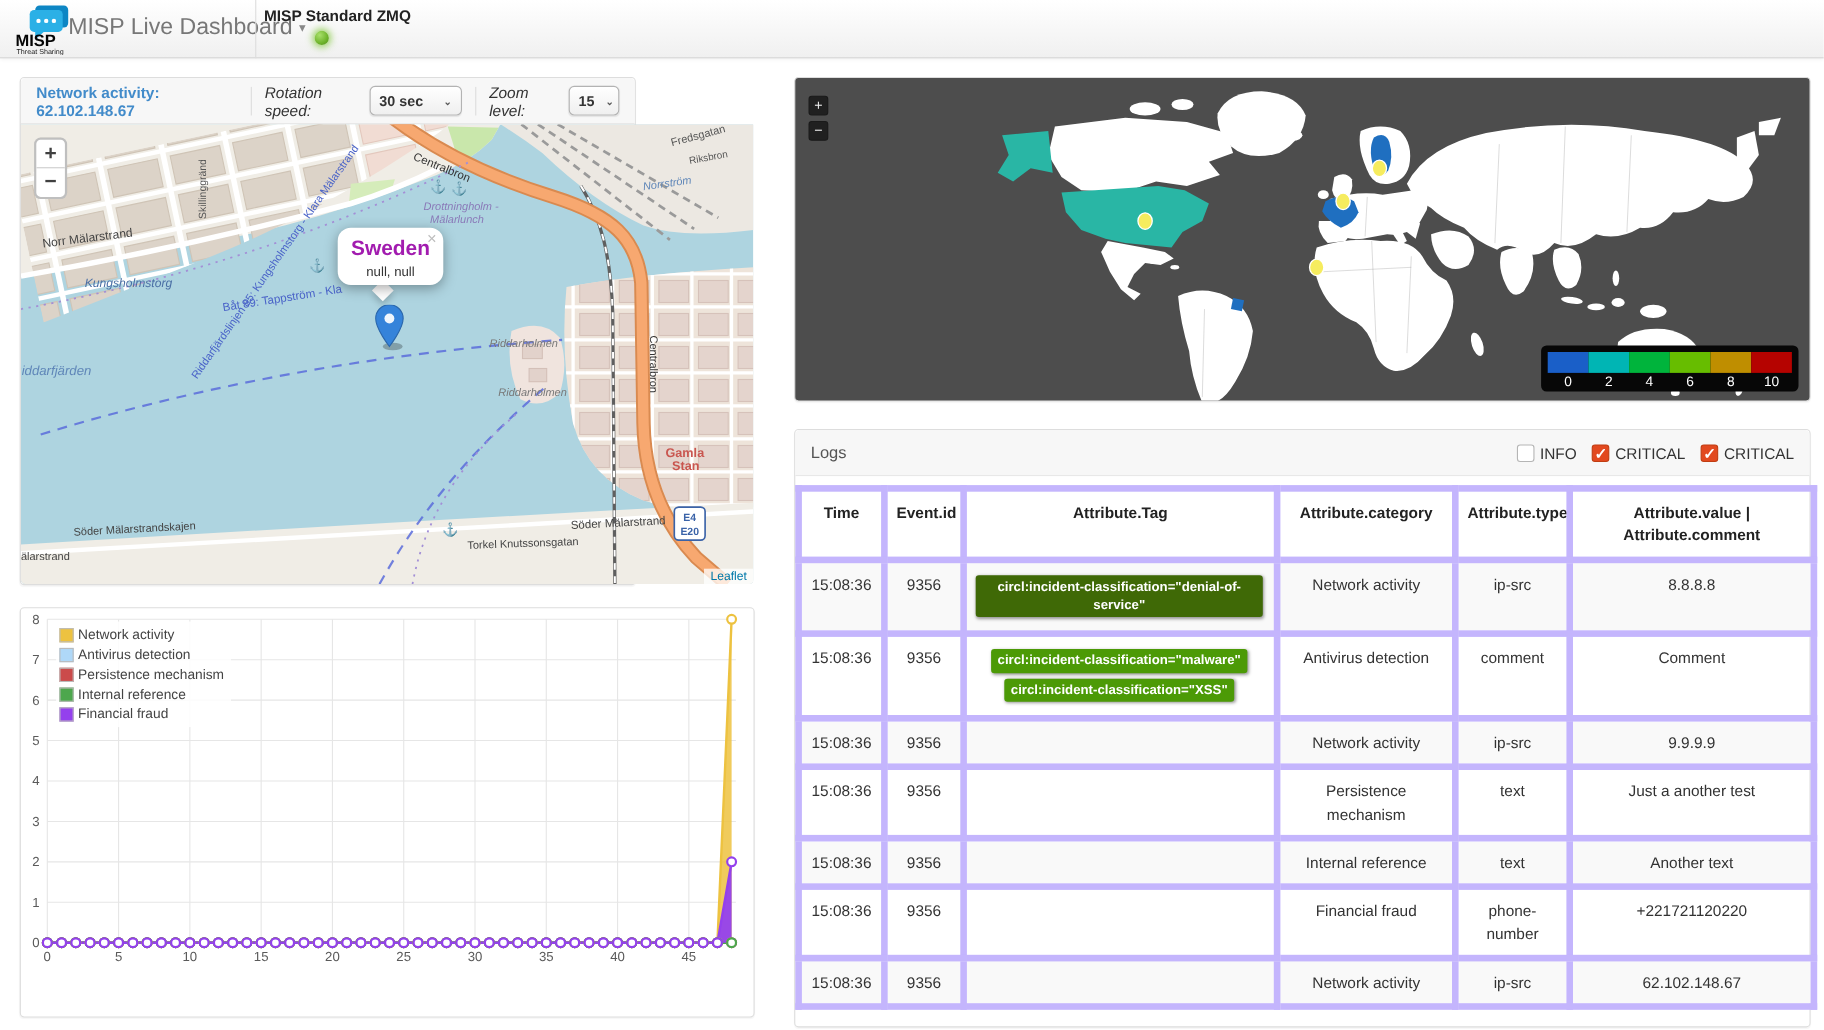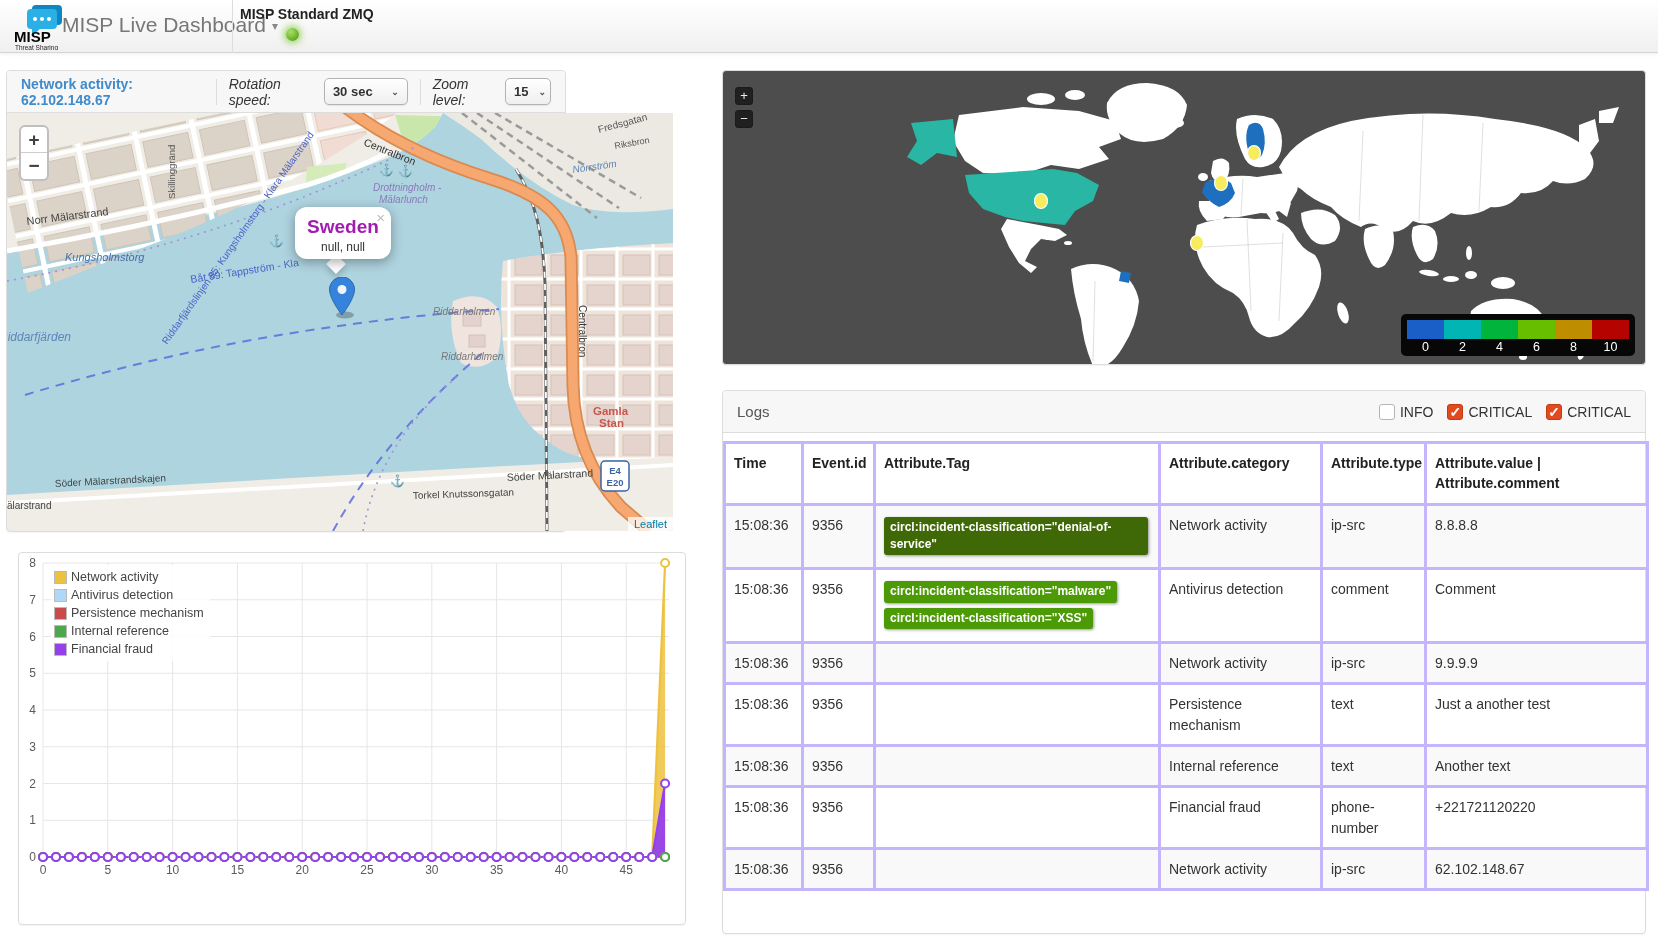--- a/index.html
+++ b/index.html
@@ -20,21 +20,21 @@
               background:radial-gradient(circle at 35% 30%,#a8e06a,#6db32a 60%,#4e8c17);
               box-shadow:0 0 7px 2px rgba(130,200,60,.8)}
 
   
   .panel{position:absolute;background:#fff;border:1px solid #ddd;border-radius:4px;
          box-shadow:0 1px 1px rgba(0,0,0,.04)}
   .panel-h{height:42px;background:#f7f7f7;border-bottom:1px solid #ddd;
            border-radius:4px 4px 0 0;display:flex;align-items:center;padding:0 14px}
 
   
-  #map-panel{left:6px;top:70px;width:560px;height:462px}
+  #map-panel{left:18px;top:70px;width:560px;height:462px}
   .map-title{color:#428bca;font-weight:bold;font-size:14px}
   .hsep{height:26px;border-left:1px solid #ddd;margin:0 12px}
   .ctl-label{font-style:italic;font-weight:normal;font-size:14px;color:#333;margin-right:8px}
   .sel{display:inline-flex;align-items:center;justify-content:space-between;
        background:linear-gradient(#fff,#efefef);border:1px solid #b3b3b3;border-radius:5px;
        height:27px;padding:0 8px;font-size:13px;font-weight:bold;color:#333;cursor:pointer;
        box-shadow:0 1px 1px rgba(0,0,0,.08)}
   .sel .chev{font-size:9px;color:#555;margin-left:10px}
   #map-body{position:relative;width:666px;height:418px;overflow:hidden;border-radius:0 0 4px 4px}
   #osm{position:absolute;left:0;top:0}
@@ -83,21 +83,21 @@
   #logs-panel{left:722px;top:390px;width:924px;height:544px}
   #logs-header{justify-content:space-between}
   .logs-title{font-size:15px;color:#555}
   .filters{display:flex;align-items:center;gap:14px}
   .filter{display:flex;align-items:center;gap:5px;cursor:pointer}
   .cb{width:16px;height:16px;border-radius:3px;font-size:11px;line-height:15px;text-align:center}
   .cb.off{background:#fff;border:1px solid #b5b5b5;color:transparent}
   .cb.on{background:#e2491f;border:1px solid #c03d12;color:#fff;font-weight:bold}
   .filter span{font-size:14px;color:#333}
   table{border-collapse:collapse;width:100%;table-layout:fixed;margin-top:8px}
-  th,td{border:3px solid #c4b5fd;padding:9px 8px;font-size:14px;text-align:left;vertical-align:top;
+  th,td{border:6px solid #c4b5fd;padding:9px 8px;font-size:14px;text-align:center;vertical-align:top;
         line-height:1.45;overflow:hidden}
   th{font-weight:bold;color:#222}
   tbody tr:nth-child(odd){background:#f9f9f9}
   .chip{display:inline-block;padding:2px 6px;border-radius:3px;font-size:12px;font-weight:bold;
         margin:2px 2px 3px 0;box-shadow:1px 1px 3px rgba(0,0,0,.4);max-width:100%;cursor:pointer}
 
   .tick{font-size:12px;fill:#5a5a5a}
   svg text{user-select:none}
 </style>
 </head>

